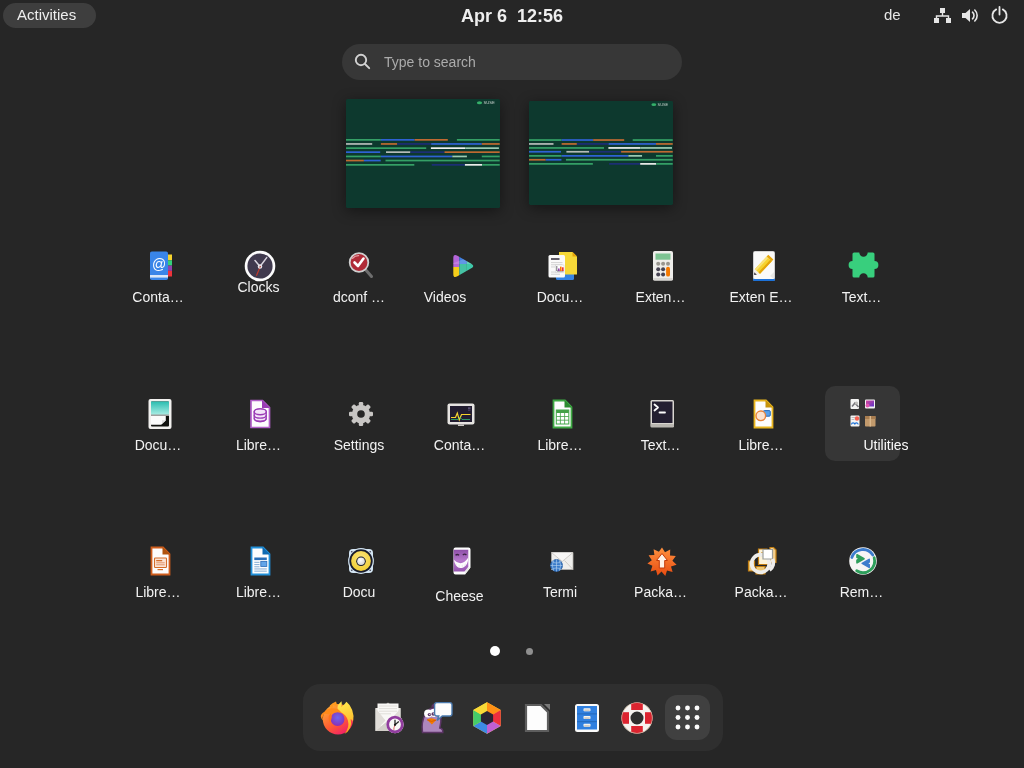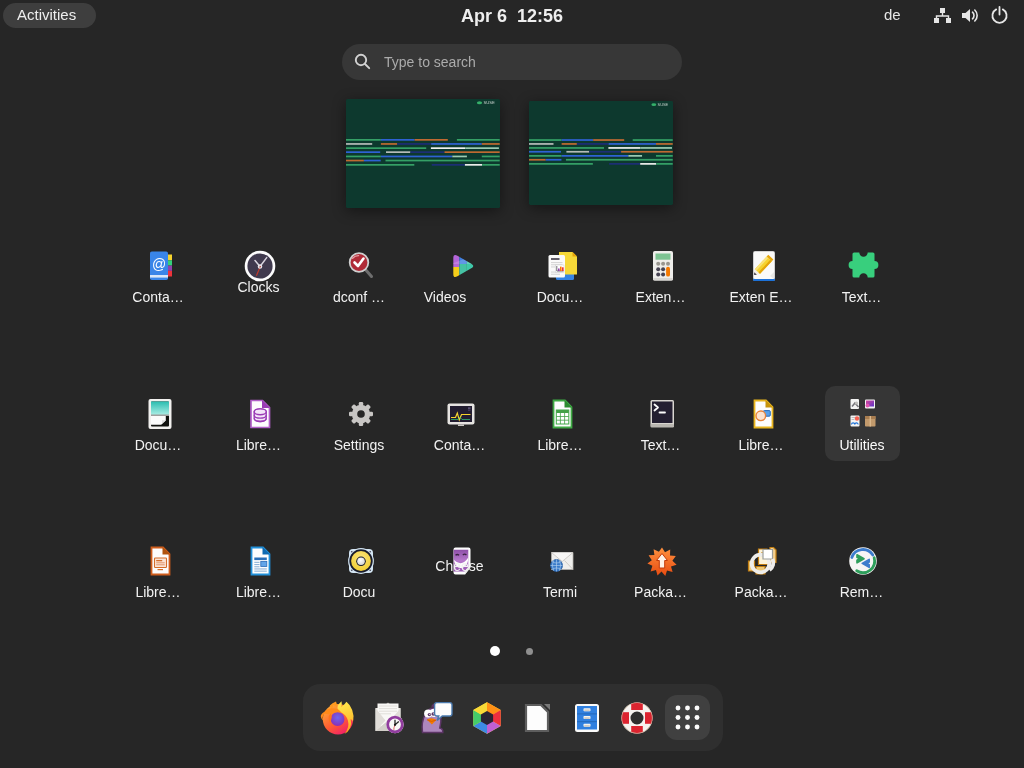--- a/index.html
+++ b/index.html
@@ -323,21 +323,21 @@
  <rect x="5.5" y="19.5" width="9" height="11" rx="1" fill="#f4f4f3"></rect>
  <circle cx="12" cy="22.5" r="2.2" fill="#f66151"></circle>
  <path d="M6.5 28.5 a1.6 1.6 0 0 1 3.2 0 M9.9 28.5 a1.6 1.6 0 0 1 3.2 0" stroke="#1c71d8" stroke-width="1.1" fill="none"></path>
  <rect x="6.5" y="21" width="3.5" height="1" fill="#c0bfbc"></rect>
  <rect x="6.5" y="23" width="3" height="1" fill="#c0bfbc"></rect>
 
  <rect x="20" y="20" width="10.5" height="10.5" rx="0.8" fill="#c29a6c"></rect>
  <rect x="20" y="20" width="10.5" height="3" fill="#a87d50"></rect>
  <rect x="24.6" y="20" width="1.4" height="10.5" fill="#dbb88c"></rect>
 </svg>
-<div class="lbl" style="left:862px;top:438px;color:#fbfbfb">Utilities</div>
+<div class="lbl" style="left:886px;top:438px;color:#fbfbfb">Utilities</div>
 
 <svg style="left:144px;top:545px" width="32" height="32" viewBox="0 0 32 32">
  <path d="M7.5 2.5 H19 L25.5 9 V29.5 H7.5 Z" fill="#fdfdfd" stroke="#cf5d1c" stroke-width="1.8"></path>
  <path d="M18.5 2 L26 9.5 H18.5 Z" fill="#b0540f"></path>
  <rect x="10.5" y="13" width="12" height="9.5" rx="0.8" fill="#fbe4d5" stroke="#d36d2a" stroke-width="1.1"></rect>
  <rect x="12.2" y="15" width="6" height="1.3" fill="#d36d2a"></rect>
  <rect x="12.2" y="17.3" width="8.5" height="1" fill="#e1956b"></rect>
  <rect x="12.2" y="19.3" width="8.5" height="1" fill="#e1956b"></rect>
  <rect x="13.5" y="24" width="5.5" height="1.2" fill="#d36d2a"></rect>
 </svg>
@@ -391,21 +391,21 @@
         <stop offset="0.5" stop-color="#b678cc"></stop>
         <stop offset="1" stop-color="#9454ae"></stop>
       </linearGradient>
     </defs>
  <path d="M8.7 4.7 h14.6 v17 l-3.8 4.9 h-10.8 Z" fill="url(#chz)"></path>
  <path d="M10.5 10.3 q1.8 -1.6 3.6 0" stroke="#3a2242" stroke-width="1.3" fill="none"></path>
  <path d="M17.8 9.9 q1.8 -1.6 3.6 0" stroke="#3a2242" stroke-width="1.3" fill="none"></path>
  <path d="M8.7 14.8 q8 8 14.6 -2.2 q-0.2 7.8 -5 9.8 q-7 3 -9.6 -7.6 Z" fill="#fdfdfd"></path>
  <path d="M11 18.4 l0.4 2.2 M14 19.6 l0.2 2.6 M17.4 19.8 l-0.2 2.6 M20.4 18.6 l-0.6 2.4" stroke="#e4e0e8" stroke-width="0.7" fill="none"></path>
 </svg>
-<div class="lbl" style="left:459.5px;top:559px">Cheese</div>
+<div class="lbl" style="left:459.5px;top:589px">Cheese</div>
 
 <svg style="left:546px;top:545px" width="32" height="32" viewBox="0 0 32 32">
  <path d="M5.5 7.5 h21.5 v17 H5.5 Z" fill="#efeeec" stroke="#b5b2ad" stroke-width="0.8"></path>
  <path d="M5.5 7.5 L16.2 16.5 L27 7.5" fill="#f7f6f5" stroke="#c5c2bd" stroke-width="0.8"></path>
  <path d="M5.5 24.5 L14 15.5 M27 24.5 L18.5 15.5" stroke="#c5c2bd" stroke-width="0.8" fill="none"></path>
  <circle cx="10.5" cy="20.5" r="6" fill="#3b7cca"></circle>
  <circle cx="10.5" cy="20.5" r="6" fill="none" stroke="#275a9b" stroke-width="0.8"></circle>
  <path d="M10.5 14.5 v12 M4.5 20.5 h12 M6 16.4 a7.6 7.6 0 0 0 9 0 M6 24.6 a7.6 7.6 0 0 1 9 0 M7.6 15.2 a12.4 12.4 0 0 0 0 10.6 M13.4 15.2 a12.4 12.4 0 0 1 0 10.6" stroke="#b7d3ef" stroke-width="0.7" fill="none" opacity="0.85"></path>
 </svg>
 <div class="lbl" style="left:560px;top:584.5px">Termi</div>

